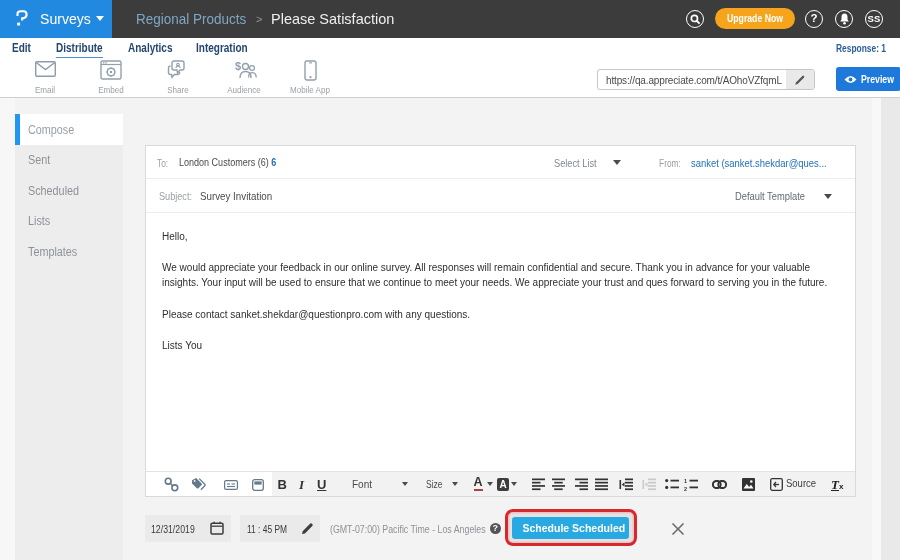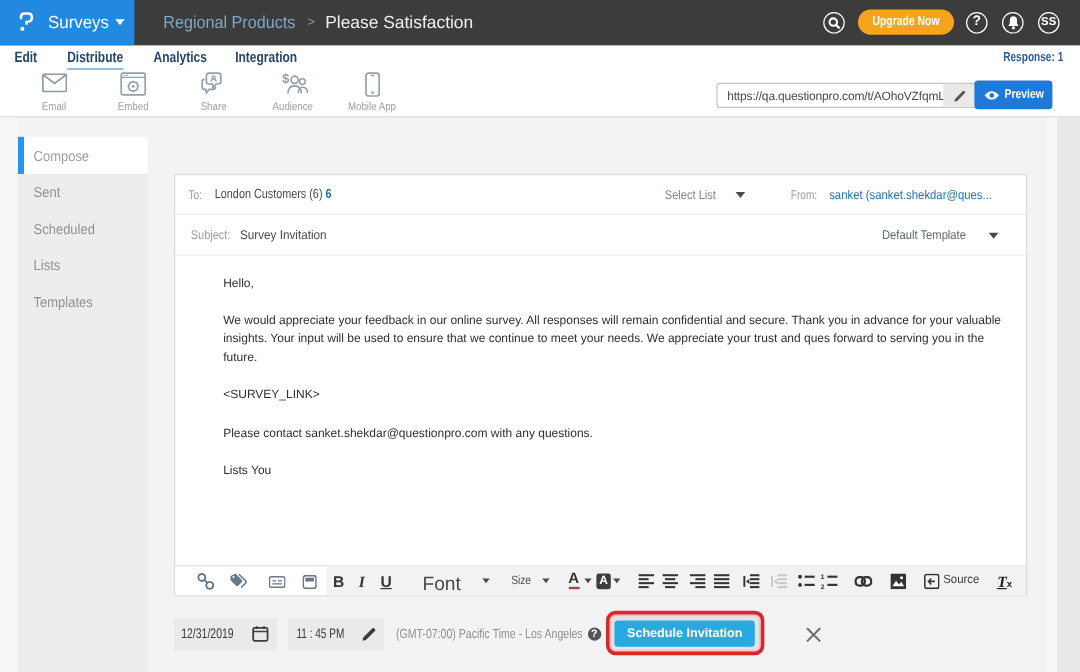--- a/index.html
+++ b/index.html
@@ -13,37 +13,37 @@
 .circ { position:absolute; top:10px; width:18px; height:18px; border:1.4px solid #fff; border-radius:50%; color:#fff; text-align:center; }
 #upgrade { position:absolute; left:715px; top:8px; width:80px; height:21px; border-radius:11px; background:#f6a41c; }
 
 #tabrow { position:absolute; left:0; top:38px; width:900px; height:22px; background:#fff; }
 .tab { position:absolute; top:3px; font-size:12.5px; font-weight:bold; color:#24476f; white-space:nowrap; transform:scaleX(0.8); transform-origin:0 0; }
 
 #iconrow { position:absolute; left:0; top:60px; width:900px; height:38px; background:#fff; border-bottom:1px solid #cfcfcf; }
 .lbl { position:absolute; top:83.5px; width:80px; font-size:9.5px; color:#9aa1a8; text-align:center; white-space:nowrap; transform:scaleX(0.85); transform-origin:50% 0; }
 #urlbox { position:absolute; left:597px; top:69px; width:218px; height:21px; background:#fff; border:1px solid #c6c6c6; border-radius:3px; overflow:hidden; }
 #pencilseg { position:absolute; right:0; top:0; width:28px; height:19px; background:#e9e9e9; }
-#preview { position:absolute; left:812px; top:67px; width:65px; height:24px; background:#1e79da; border-radius:3px; }
+#preview { position:absolute; left:836px; top:67px; width:65px; height:24px; background:#1e79da; border-radius:3px; }
 
 #content { position:absolute; left:0; top:98px; width:900px; height:462px; background:#f3f3f3; }
 #leftmargin { position:absolute; left:0; top:98px; width:15px; height:462px; background:#f7f7f7; }
 #rightgutter { position:absolute; left:872px; top:98px; width:9px; height:462px; background:#f8f8f8; }
 #rightbar { position:absolute; left:881px; top:98px; width:19px; height:462px; background:#e9e9e9; }
 #sidecol { position:absolute; left:15px; top:145px; width:108px; height:415px; background:#ededed; }
 #composerow { position:absolute; left:15px; top:114px; width:108px; height:31px; background:#fff; border-left:5px solid #2196f3; }
 .sideitem { position:absolute; left:28px; font-size:12px; color:#8d9297; white-space:nowrap; transform:scaleX(0.9); transform-origin:0 0; }
 
 #panel { position:absolute; left:145px; top:145px; width:711px; height:352px; background:#fff; border:1px solid #d9d9d9; }
 #torow-border { position:absolute; left:146px; top:178px; width:709px; height:1px; background:#ececec; }
 #subjrow-border { position:absolute; left:146px; top:212px; width:709px; height:1px; background:#ececec; }
 .caret-sm { position:absolute; width:0; height:0; border-left:4px solid transparent; border-right:4px solid transparent; border-top:5px solid #4a4a4a; }
 
 #bodytext { position:absolute; left:162px; top:228.5px; width:687px; font-size:10px; line-height:15.2px; color:#2f2f2f; }
-#bodytext p { margin-bottom:16.4px;margin-left:24px; }
+#bodytext p { margin-bottom:16.4px; }
 
 #edbar { position:absolute; left:146px; top:471px; width:709px; height:25px; background:#fff; border-top:1px solid #e3e3e3; }
 #edbar-gray { position:absolute; left:272px; top:472px; width:583px; height:24px; background:#f2f2f2; }
 .edico { position:absolute; }
 
 .graybox { position:absolute; top:515px; height:27px; background:#eaeaea; }
 #redring { position:absolute; left:505px; top:509px; width:132px; height:37px; border:3px solid #d7282d; border-radius:8px; background:#e3e3e3; box-shadow:0 0 0 1.5px #eec2c3 inset; }
 #schedbtn { position:absolute; left:512px; top:517px; width:117px; height:22px; background:#29a9e1; border-radius:3px; }
 </style>
 </head>
@@ -114,21 +114,21 @@
     <path d="M16.5,17.5 q0.3,-4.8 4,-4.8 q3.5,0 3.8,4.8" fill="none" stroke="#93a0ac" stroke-width="1.3"></path>
   </svg>
 <div class="lbl" style="left:204px">Audience</div>
 <svg class="abs" style="left:304px;top:60px" width="13" height="21" viewBox="0 0 13 21">
     <rect x="1" y="1" width="11" height="19" rx="2" fill="none" stroke="#93a0ac" stroke-width="1.4"></rect>
     <line x1="5" y1="2.9" x2="8" y2="2.9" stroke="#93a0ac" stroke-width="1.1"></line>
     <circle cx="6.5" cy="17.2" r="1.1" fill="#93a0ac"></circle>
   </svg>
 <div class="lbl" style="left:270px">Mobile App</div>
 <div id="urlbox">
-  <div class="abs" style="left:8px;top:4.5px;font-size:10px;letter-spacing:-0.14px;color:#4a4a4a;white-space:nowrap">https://qa.questionpro.com/t/AOhoVZfqmL</div>
+  <div class="abs" style="left:8px;top:4.5px;font-size:10px;letter-spacing:-0.14px;color:#4a4a4a;white-space:nowrap">https://qa.appreciate.com/t/AOhoVZfqmL</div>
   <div id="pencilseg">
     <svg style="margin:3.5px 0 0 8px" width="12" height="12" viewBox="0 0 12 12">
         <path d="M1.3,10.7 L1.9,8.4 L8.4,1.9 Q9.1,1.2 9.9,2.1 Q10.8,2.9 10.1,3.6 L3.6,10.1 Z" fill="#555"></path>
       </svg>
   </div>
 </div>
 <div id="preview">
   <svg class="abs" style="left:8px;top:8px" width="13" height="9" viewBox="0 0 13 9">
       <path d="M0.5,4.5 Q6.5,-2.5 12.5,4.5 Q6.5,11.5 0.5,4.5 Z" fill="#fff"></path>
       <circle cx="6.5" cy="4.5" r="1.9" fill="#1e79da"></circle>
@@ -155,21 +155,20 @@
 <div class="caret-sm" style="left:613px;top:160px"></div>
 <div class="t" style="left:659px;top:156.5px;font-size:10.5px;color:#9aa0a5;transform:scaleX(0.8)">From:</div>
 <div class="t" style="left:691px;top:156.5px;font-size:10.5px;color:#2470b8;transform:scaleX(0.9)">sanket (sanket.shekdar@ques...</div>
 <div class="t" style="left:159px;top:190px;font-size:10.5px;color:#9aa0a5;transform:scaleX(0.87)">Subject:</div>
 <div class="t" style="left:200px;top:189.5px;font-size:10.5px;color:#4a4a4a;transform:scaleX(0.93)">Survey Invitation</div>
 <div class="t" style="left:735px;top:190px;font-size:10.5px;color:#5f6a73;transform:scaleX(0.89)">Default Template</div>
 <div class="caret-sm" style="left:824px;top:193.5px"></div>
 <div id="bodytext">
   <p>Hello,</p>
   <p>We would appreciate your feedback in our online survey. All responses will remain confidential and secure. Thank you in advance for your valuable insights. Your input will be used to ensure that we continue to meet your needs. We appreciate your trust and ques forward to serving you in the future.</p>
-  <p>&lt;SURVEY_LINK&gt;</p>
   <p>Please contact sanket.shekdar@questionpro.com with any questions.</p>
   <p>Lists You</p>
 </div>
 <div id="edbar"></div>
 <div id="edbar-gray"></div>
 <svg class="edico" style="left:164px;top:477px" width="15" height="15" viewBox="0 0 15 15">
     <circle cx="4.2" cy="4.2" r="2.9" fill="none" stroke="#64798a" stroke-width="1.6"></circle>
     <circle cx="10.8" cy="10.8" r="2.9" fill="none" stroke="#64798a" stroke-width="1.6"></circle>
     <line x1="5.8" y1="5.8" x2="9.2" y2="9.2" stroke="#64798a" stroke-width="1.6"></line>
   </svg>
@@ -184,21 +183,21 @@
     <line x1="7.5" y1="4" x2="11" y2="4" stroke="#64798a" stroke-width="1.1"></line>
     <line x1="3" y1="6.5" x2="11" y2="6.5" stroke="#64798a" stroke-width="1.1"></line>
   </svg>
 <svg class="edico" style="left:252px;top:479px" width="12" height="12" viewBox="0 0 12 12">
     <rect x="0.7" y="0.7" width="10.6" height="10.6" rx="2" fill="none" stroke="#64798a" stroke-width="1.3"></rect>
     <rect x="2.4" y="2.4" width="7.2" height="3.2" fill="#64798a"></rect>
   </svg>
 <div class="t" style="left:277.5px;top:477px;font-size:13px;font-weight:bold;color:#333">B</div>
 <div class="t" style="left:299px;top:477px;font-size:13px;font-style:italic;font-weight:bold;color:#333;font-family:'Liberation Serif',serif">I</div>
 <div class="t" style="left:317px;top:477px;font-size:13px;font-weight:bold;color:#333;text-decoration:underline">U</div>
-<div class="t" style="left:352px;top:478.5px;font-size:16px;color:#4a4a4a">Font</div>
+<div class="t" style="left:352px;top:478.5px;font-size:10px;color:#4a4a4a">Font</div>
 <div class="caret-sm" style="left:402px;top:482px;border-left-width:3px;border-right-width:3px;border-top-width:4px"></div>
 <div class="t" style="left:426px;top:478.5px;font-size:10px;color:#4a4a4a;transform:scaleX(0.85)">Size</div>
 <div class="caret-sm" style="left:452px;top:482px;border-left-width:3px;border-right-width:3px;border-top-width:4px"></div>
 <div class="t" style="left:473.5px;top:476px;font-size:12.5px;font-weight:bold;color:#333;line-height:13px;border-bottom:2px solid #a94442">A</div>
 <div class="caret-sm" style="left:486.5px;top:482px;border-left-width:3px;border-right-width:3px;border-top-width:4px"></div>
 <div class="abs" style="left:497px;top:477.5px;width:12px;height:13px;background:#3d3d3d;border-radius:2px;color:#fff;font-size:10px;font-weight:bold;text-align:center;line-height:13px">A</div>
 <div class="caret-sm" style="left:511px;top:482px;border-left-width:3px;border-right-width:3px;border-top-width:4px"></div>
 <svg class="edico" style="left:532px;top:478px" width="13" height="13" viewBox="0 0 13 13">
     <g fill="#333">
       <rect x="0" y="0.5" width="13" height="1.7"></rect>
@@ -293,17 +292,17 @@
   </svg>
 <div class="graybox" style="left:240px;width:80px"></div>
 <div class="t" style="left:247px;top:522.5px;font-size:11.5px;color:#3a3a3a;transform:scaleX(0.73)">11 : 45 PM</div>
 <svg class="abs" style="left:301px;top:522px" width="13" height="13" viewBox="0 0 13 13">
     <path d="M1,12 L1.7,9.2 L9.3,1.6 Q10.1,0.8 11.2,1.9 Q12.3,3 11.5,3.8 L3.9,11.4 Z" fill="#3d3d3d"></path>
   </svg>
 <div class="t" style="left:330px;top:522.5px;font-size:11px;color:#8d9297;transform:scaleX(0.8)">(GMT-07:00) Pacific Time - Los Angeles</div>
 <div class="abs" style="left:489.5px;top:522.5px;width:11.5px;height:11.5px;border-radius:50%;background:#555;color:#fff;font-size:9px;font-weight:bold;text-align:center;line-height:11.5px">?</div>
 <div id="redring"></div>
 <div id="schedbtn"></div>
-<div class="t" style="left:522.5px;top:522px;font-size:10.5px;font-weight:bold;color:#fff">Schedule Invitation</div>
+<div class="t" style="left:522.5px;top:522px;font-size:10.5px;font-weight:bold;color:#fff">Schedule Scheduled</div>
 <svg class="abs" style="left:671px;top:522px" width="14" height="14" viewBox="0 0 14 14">
     <line x1="1.5" y1="1.5" x2="12.5" y2="12.5" stroke="#6b6b6b" stroke-width="1.6"></line>
     <line x1="12.5" y1="1.5" x2="1.5" y2="12.5" stroke="#6b6b6b" stroke-width="1.6"></line>
   </svg>
 
 </body></html>

